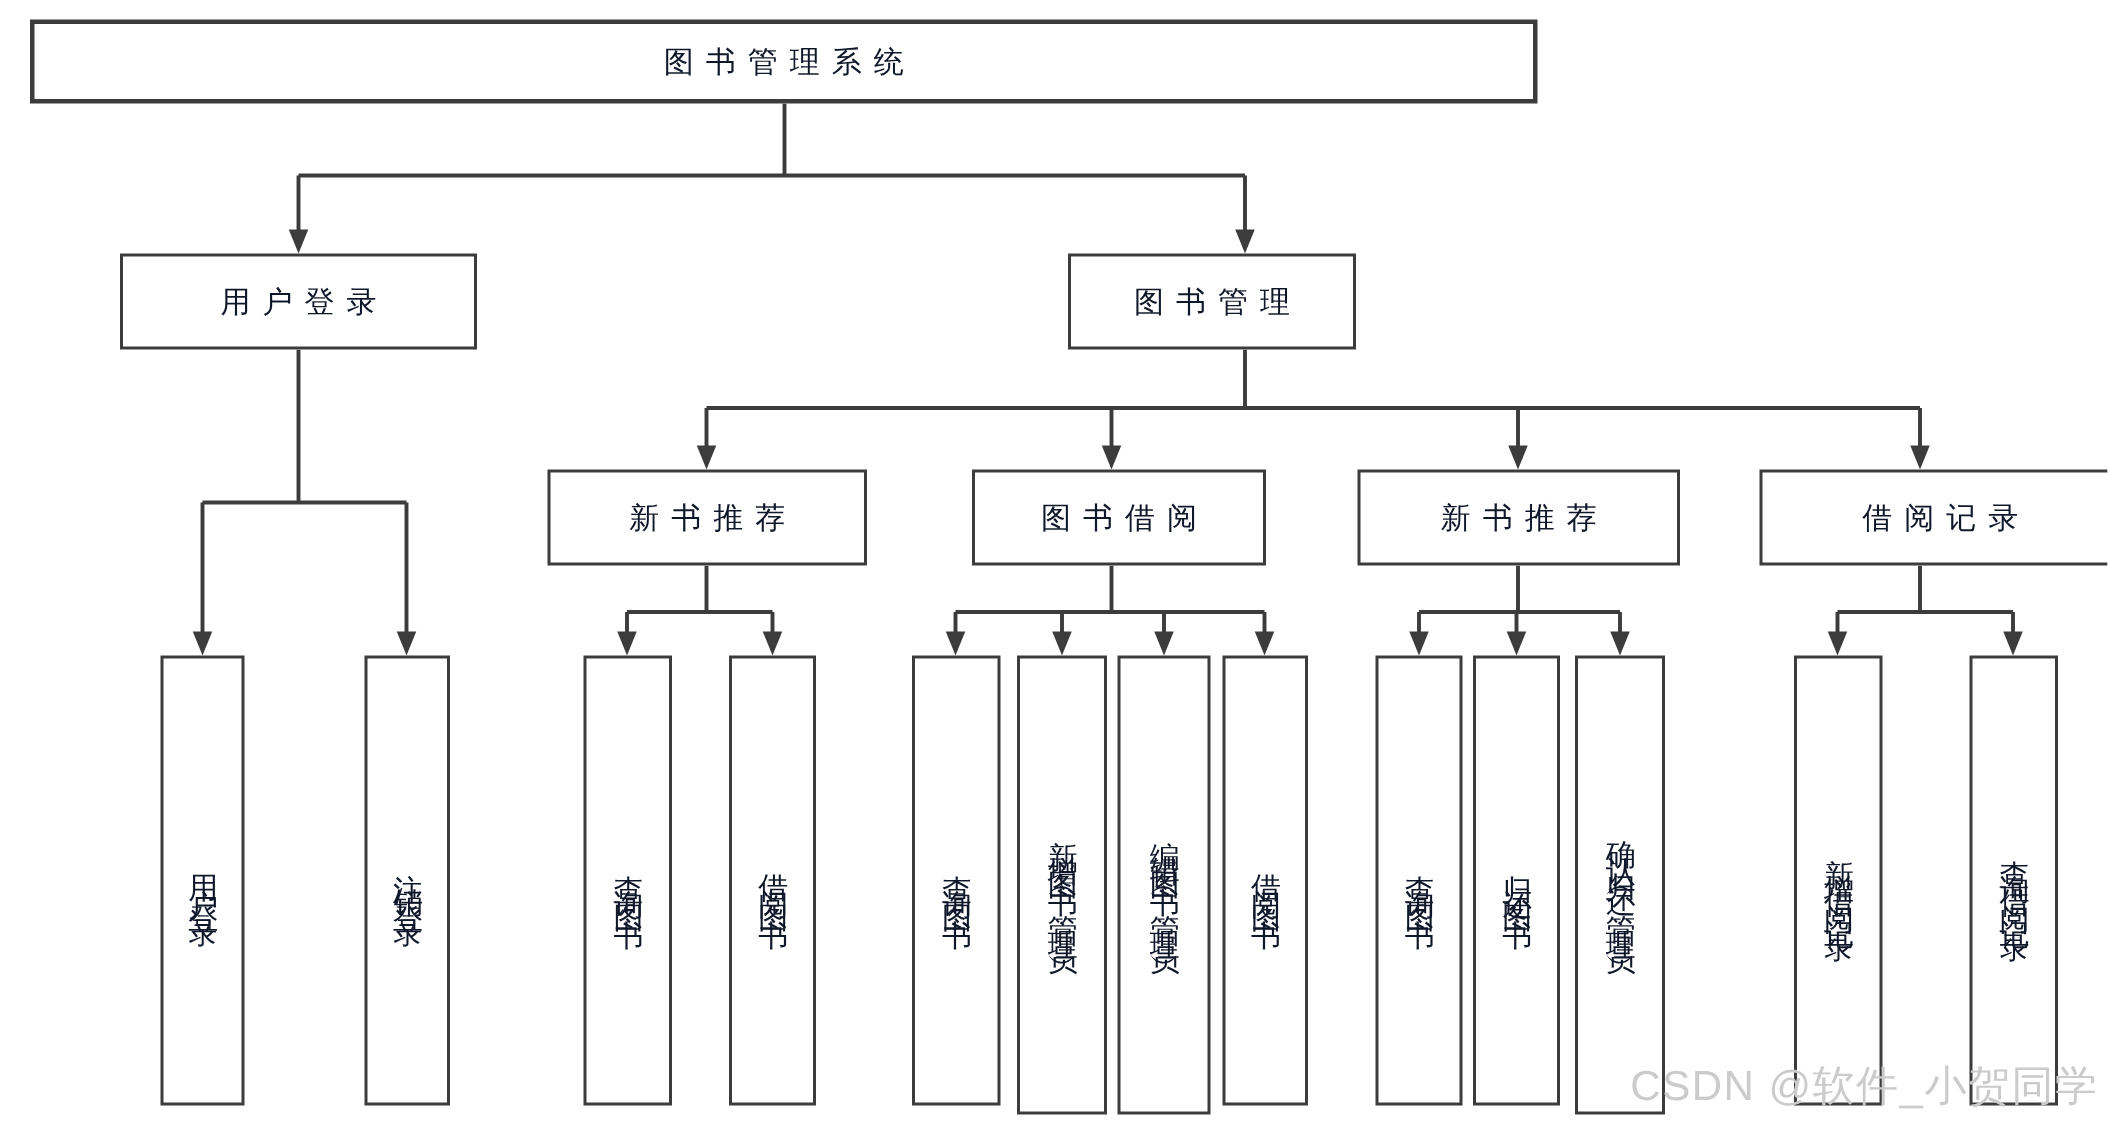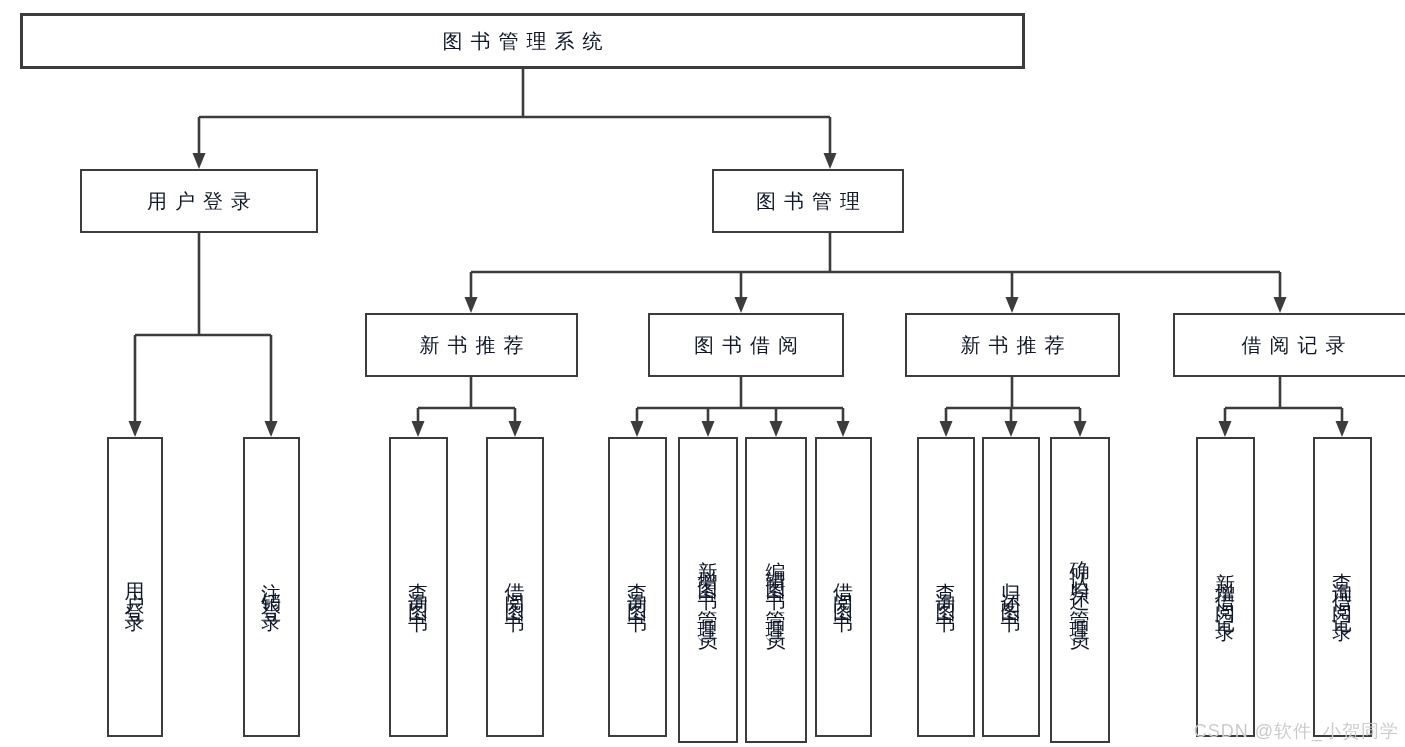--- a/index.html
+++ b/index.html
@@ -29,21 +29,21 @@
   .vbox {
     writing-mode:vertical-rl;
     text-orientation:mixed;
     font-size:20px;
     letter-spacing:10px;
     line-height:1.0;
   }
   .watermark {
     position:absolute;
     right:6px; bottom:4px;
-    font-size:18px;
+    font-size:28px;
     letter-spacing:1px;
     color:#cbcbcb;
     z-index:3;
     white-space:nowrap;
   }
 </style>
 </head>
 <body>
 
 <div class="canvas">

